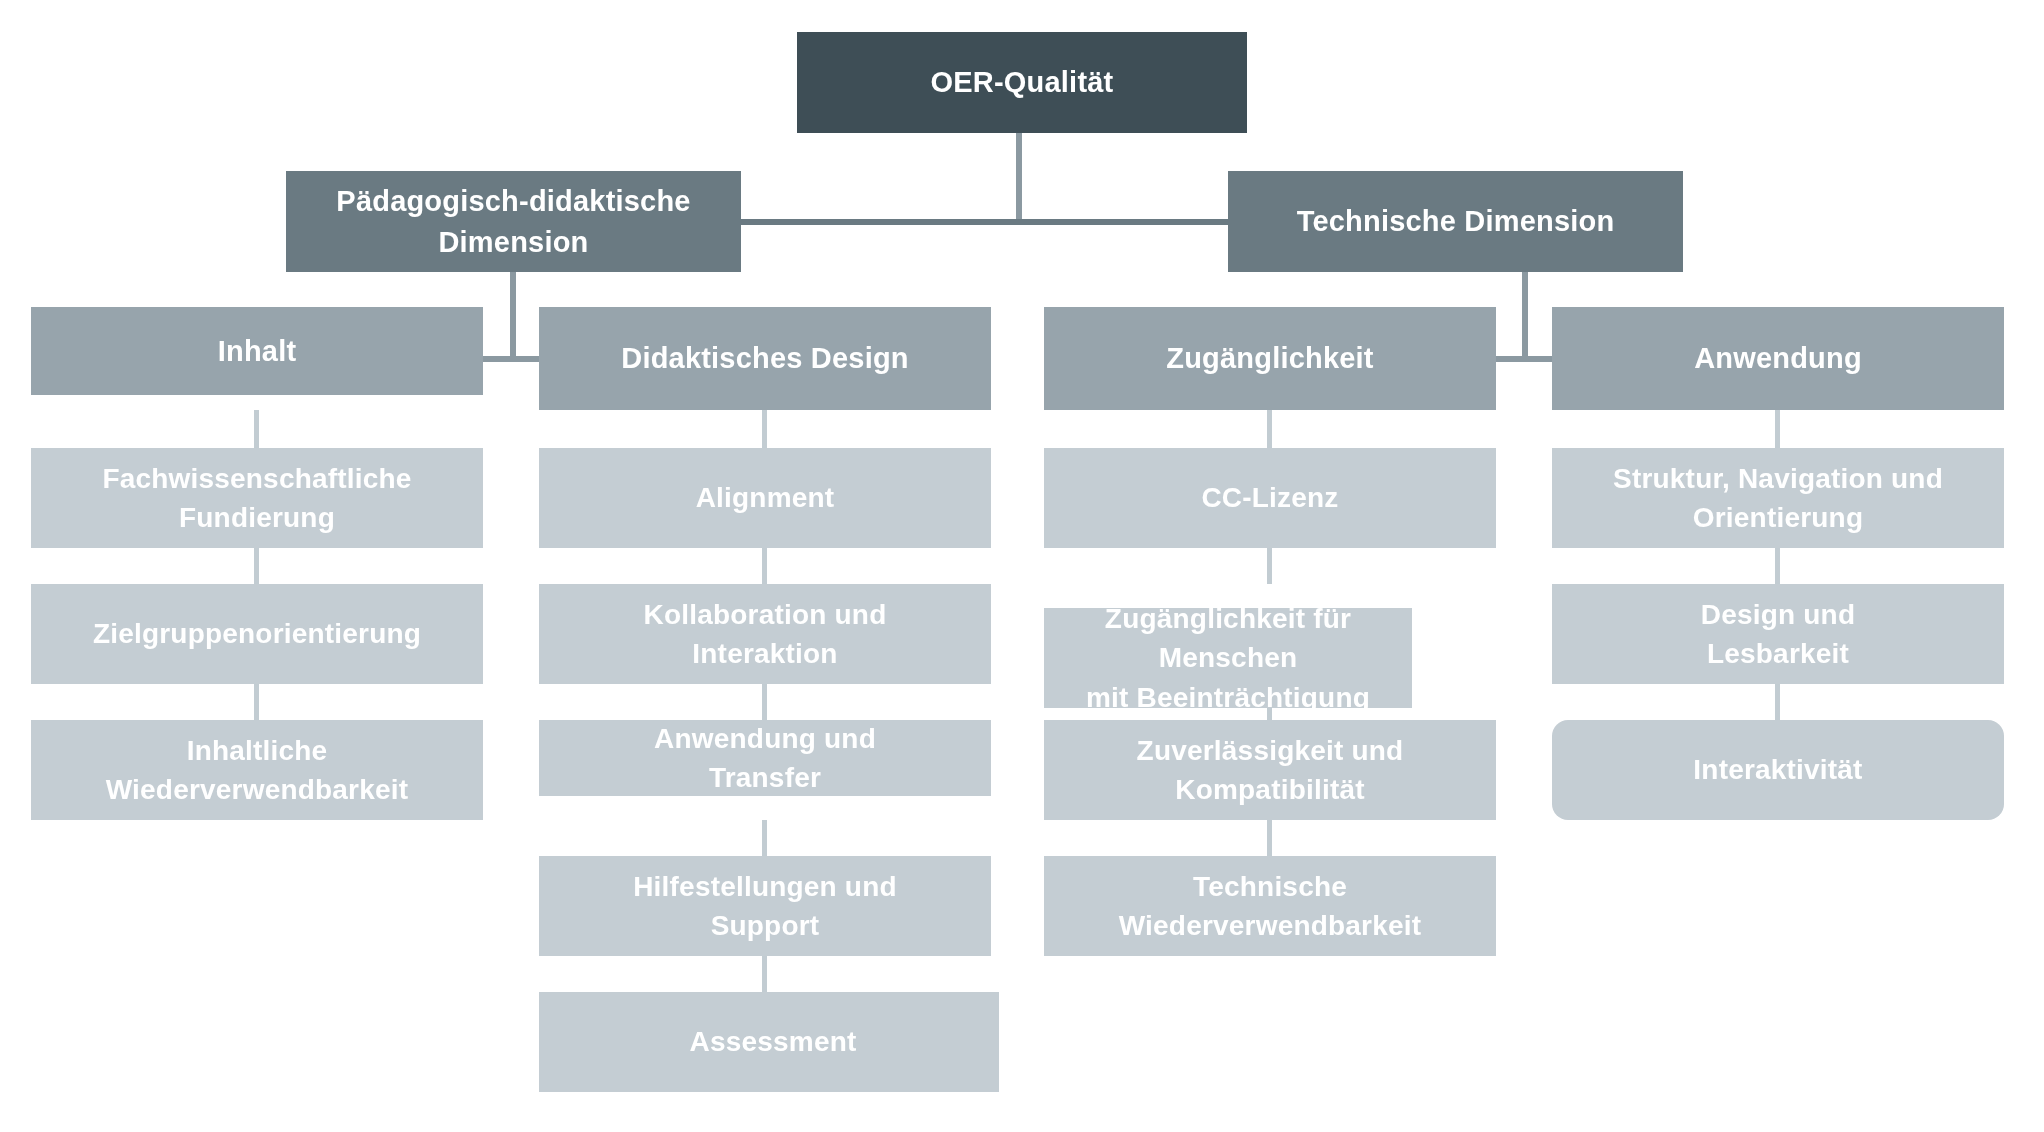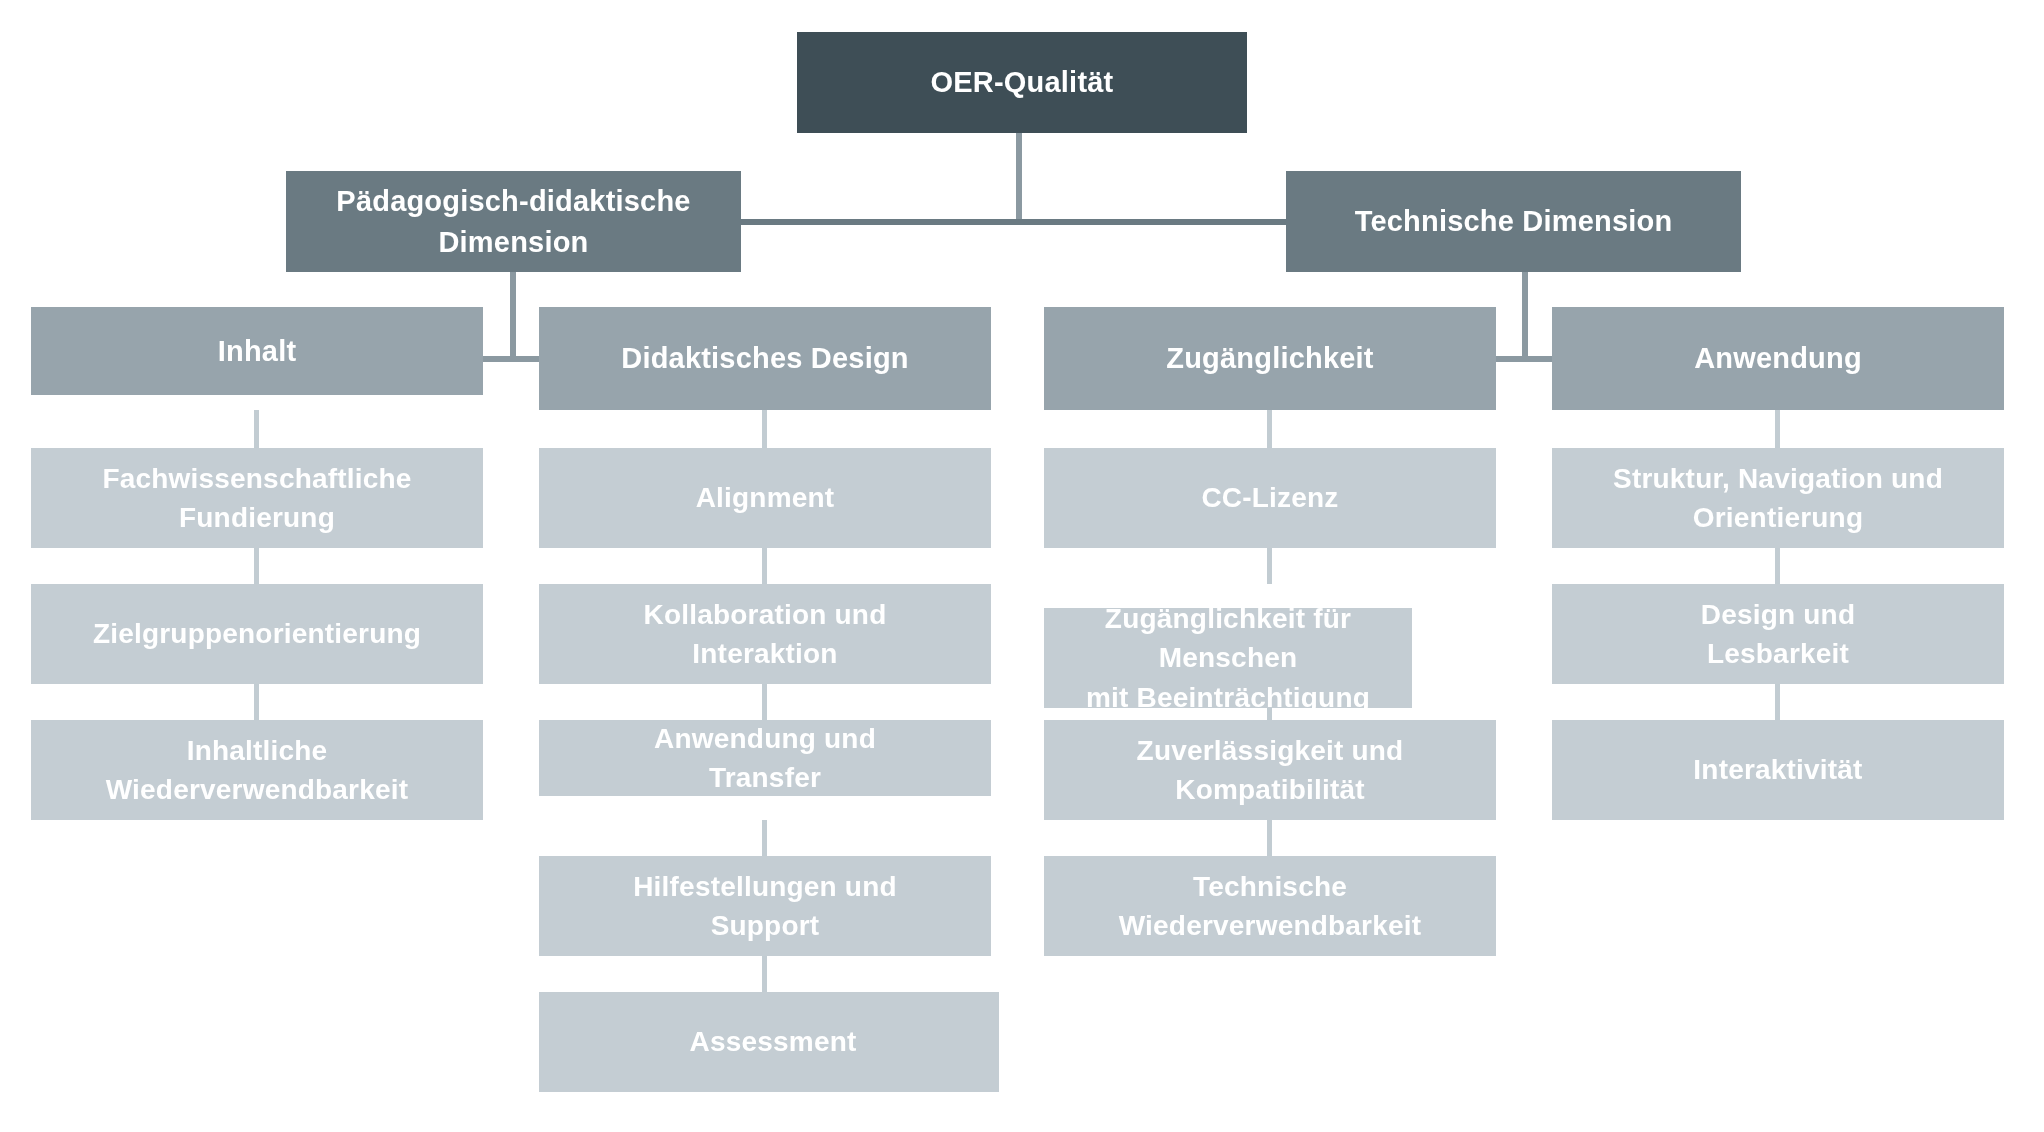--- a/index.html
+++ b/index.html
@@ -64,21 +64,21 @@
   <div class="line light" style="left:1267px; top:820px; width:5px; height:36px;"></div>
 
   <div class="line light" style="left:1775px; top:410px; width:5px; height:38px;"></div>
   <div class="line light" style="left:1775px; top:548px; width:5px; height:36px;"></div>
   <div class="line light" style="left:1775px; top:684px; width:5px; height:36px;"></div>
 
   <div class="box l1" style="left:797px; top:32px; width:450px; height:101px;text-align:center;">OER-Qualität</div>
 
   <div class="box l2" style="left:286px; top:171px; width:455px; height:101px;">Pädagogisch-didaktische
 Dimension</div>
-  <div class="box l2" style="left:1286px; top:171px; width:455px; height:101px;text-align:right;">Technische Dimension</div>
+  <div class="box l2" style="left:1228px; top:171px; width:455px; height:101px;text-align:right;">Technische Dimension</div>
 
   <div class="box l3" style="left:31px; top:307px; width:452px; height:88px;">Inhalt</div>
   <div class="box l3" style="left:539px; top:307px; width:452px; height:103px;">Didaktisches Design</div>
   <div class="box l3" style="left:1044px; top:307px; width:452px; height:103px;">Zugänglichkeit</div>
   <div class="box l3" style="left:1552px; top:307px; width:452px; height:103px;">Anwendung</div>
 
   <div class="box l4" style="left:31px; top:448px; width:452px; height:100px;">Fachwissenschaftliche
 Fundierung</div>
   <div class="box l4" style="left:31px; top:584px; width:452px; height:100px;">Zielgruppenorientierung</div>
   <div class="box l4" style="left:31px; top:720px; width:452px; height:100px;">Inhaltliche
@@ -98,15 +98,15 @@
 mit Beeinträchtigung</div>
   <div class="box l4" style="left:1044px; top:720px; width:452px; height:100px;">Zuverlässigkeit und
 Kompatibilität</div>
   <div class="box l4" style="left:1044px; top:856px; width:452px; height:100px;">Technische
 Wiederverwendbarkeit</div>
 
   <div class="box l4" style="left:1552px; top:448px; width:452px; height:100px;">Struktur, Navigation und
 Orientierung</div>
   <div class="box l4" style="left:1552px; top:584px; width:452px; height:100px;">Design und
 Lesbarkeit</div>
-  <div class="box l4" style="left:1552px; top:720px; width:452px; height:100px;">Interaktivität</div>
+  <div class="box l4" style="left:1552px; top:720px; width:452px; height:100px;border-radius:16px;">Interaktivität</div>
 
 </div>
 
 </body></html>

